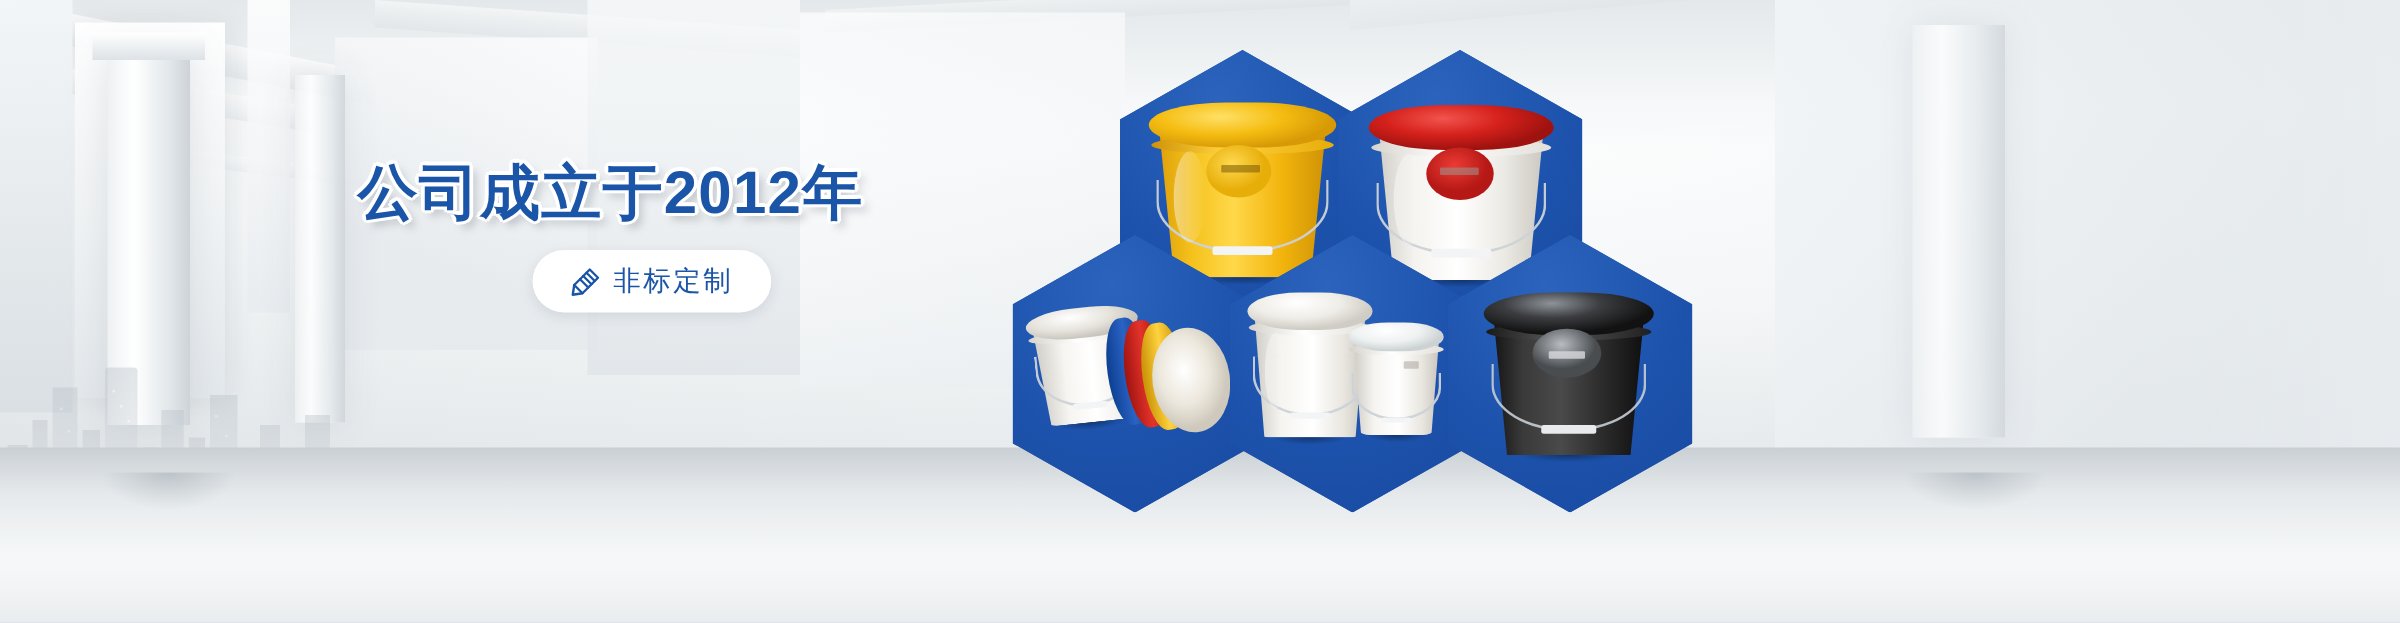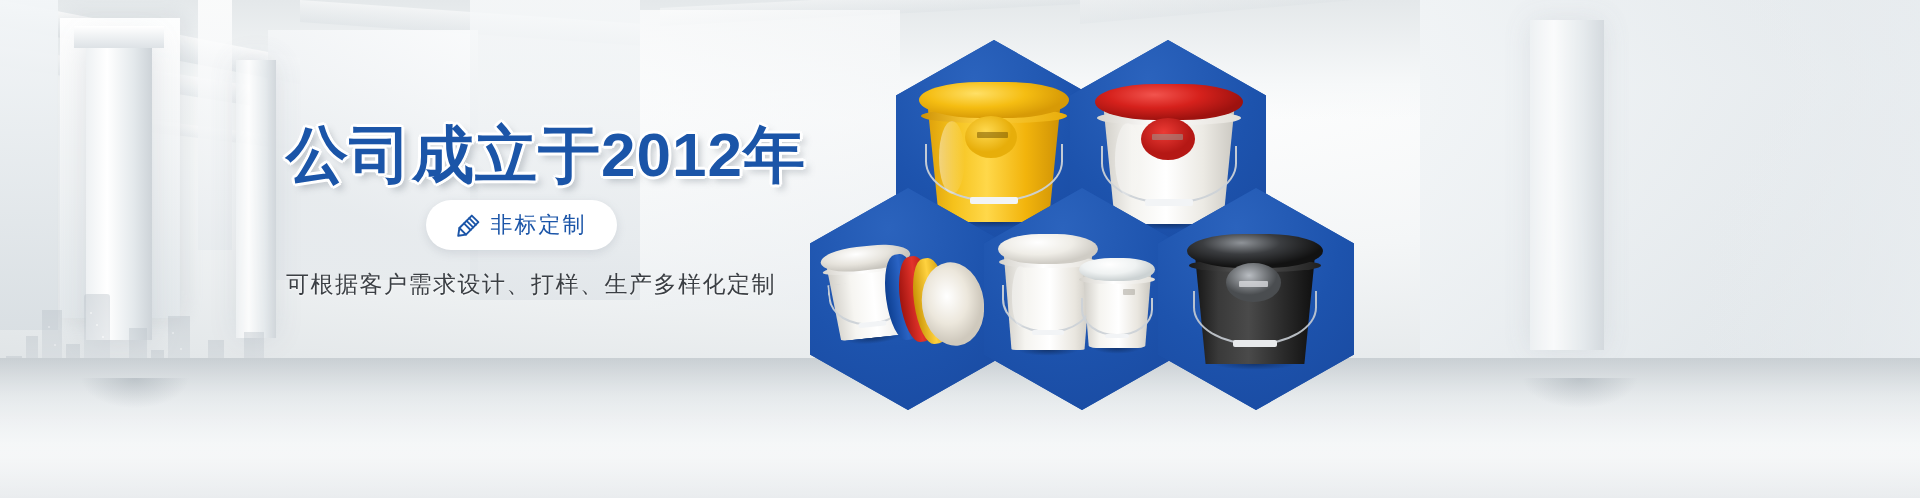--- a/index.html
+++ b/index.html
@@ -36,22 +36,22 @@
   
   .skyline{position:absolute;left:0;bottom:96px;width:300px;height:120px;opacity:.40;}
   .sky-b{position:absolute;bottom:0;background:linear-gradient(180deg,#b9c1c8,#dfe4e8);}
   .sky-dots{position:absolute;inset:0;}
   .sky-dot{position:absolute;width:2px;height:2px;background:#ffffff;opacity:.55;}
 
   
   .textblock{position:absolute;left:286px;top:124px;width:470px;}
 
   .headline{
-    font-size:62px;line-height:62px;font-weight:bold;letter-spacing:1px;
-    color:#1b55a8;white-space:nowrap;text-align:center;
+    font-size:48px;line-height:62px;font-weight:bold;letter-spacing:1px;
+    color:#1b55a8;white-space:nowrap;text-align:left;
     -webkit-text-stroke:0px;
     text-shadow:
       3px 0 0 #ffffff, -3px 0 0 #ffffff, 0 3px 0 #ffffff, 0 -3px 0 #ffffff,
       2px 2px 0 #ffffff, -2px 2px 0 #ffffff, 2px -2px 0 #ffffff, -2px -2px 0 #ffffff,
       5px 5px 7px rgba(90,100,112,.35);
   }
 
   .pill{
     margin:14px auto 0;height:50px;border-radius:25px;background:#ffffff;
     display:flex;align-items:center;justify-content:center;gap:30px;
@@ -172,21 +172,20 @@
             <path d="M10.6 8.8 L17.2 15.4"></path>
             <path d="M8.0 11.4 L14.6 18.0"></path>
           </svg>
         </span>
         <span class="flabel">非标定制</span>
       </div>
 
 
     </div>
 
-    <div class="subtitle">可根据客户需求设计、打样、生产多样化定制</div>
   </div>
 
   <div class="hexwrap">
 
     <div class="hex" style="--w:196px;--h:222px;left:106px;top:14px;">
       <div class="hex-inner"></div>
       <div class="prod">
         <div class="bucket" style="left:26px;top:42px;width:144px;height:140px;">
           <div class="b-shadow"></div>
           <div class="b-body" style="background:linear-gradient(90deg,#d99a07 0%,#f5c21c 22%,#ffd84a 45%,#f2b40c 72%,#c98d05 100%);"></div>

